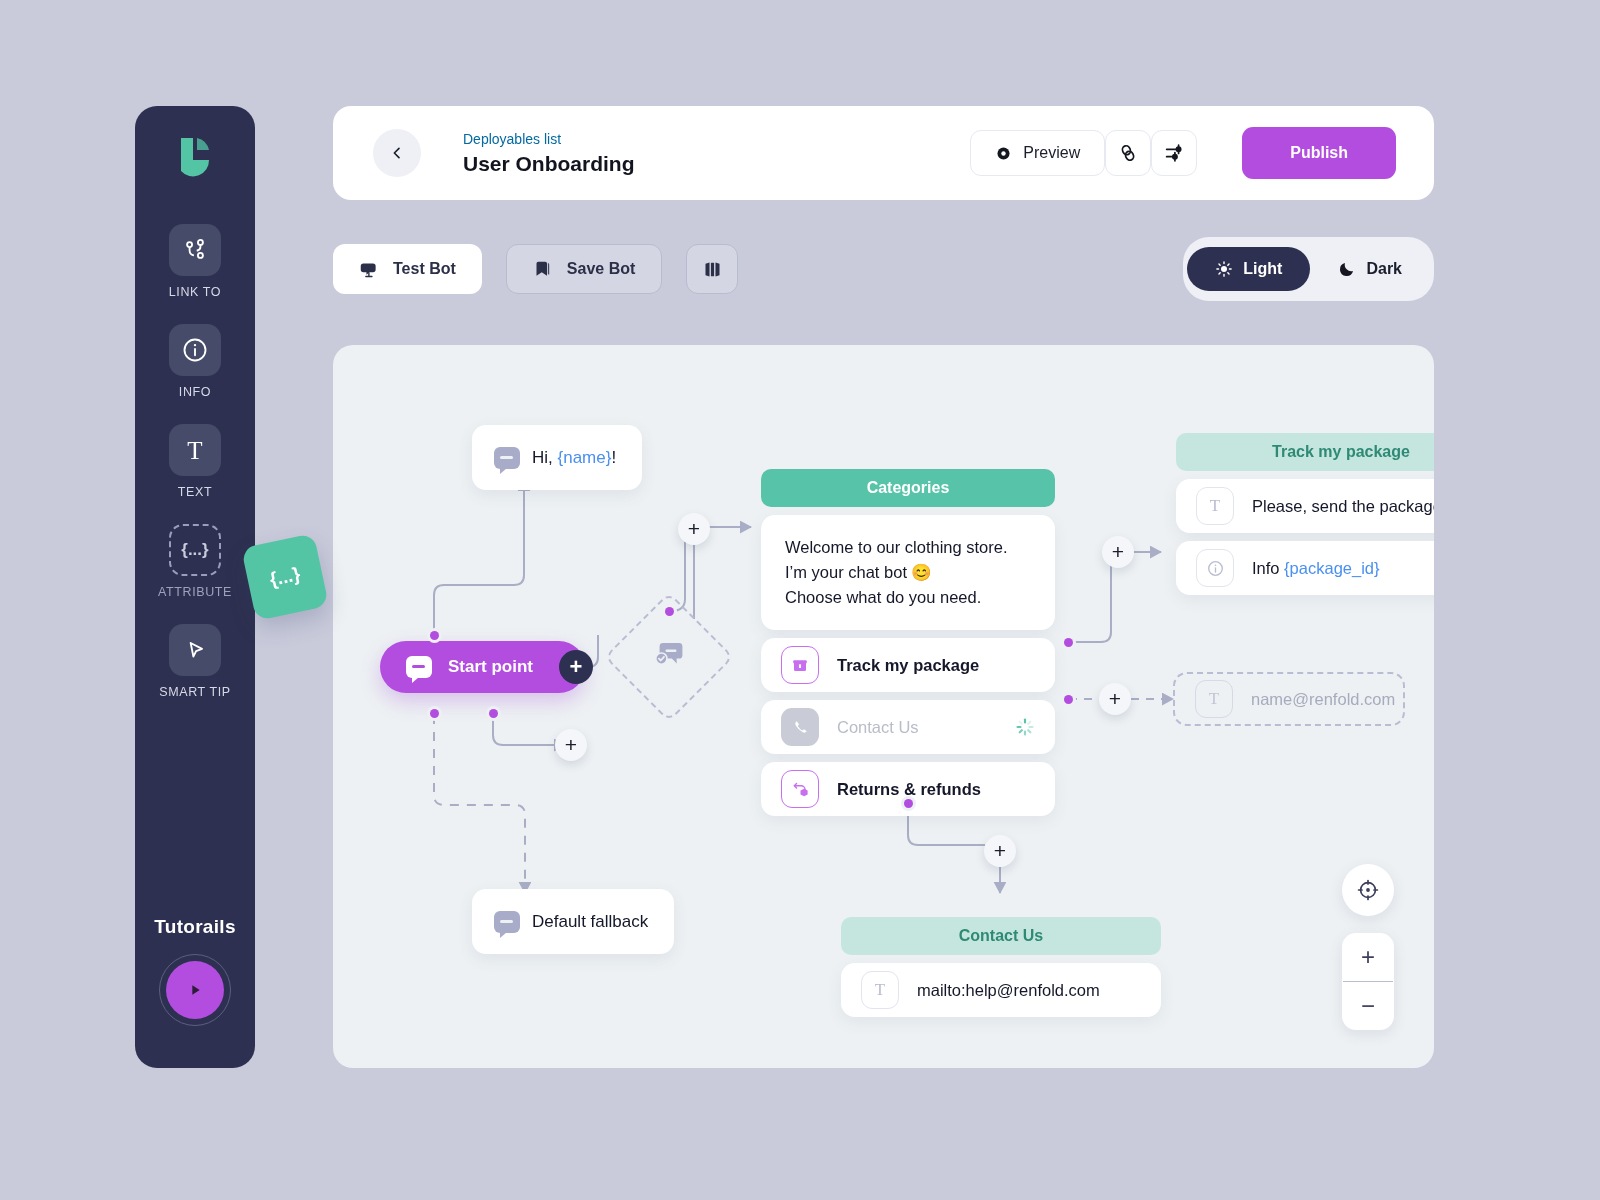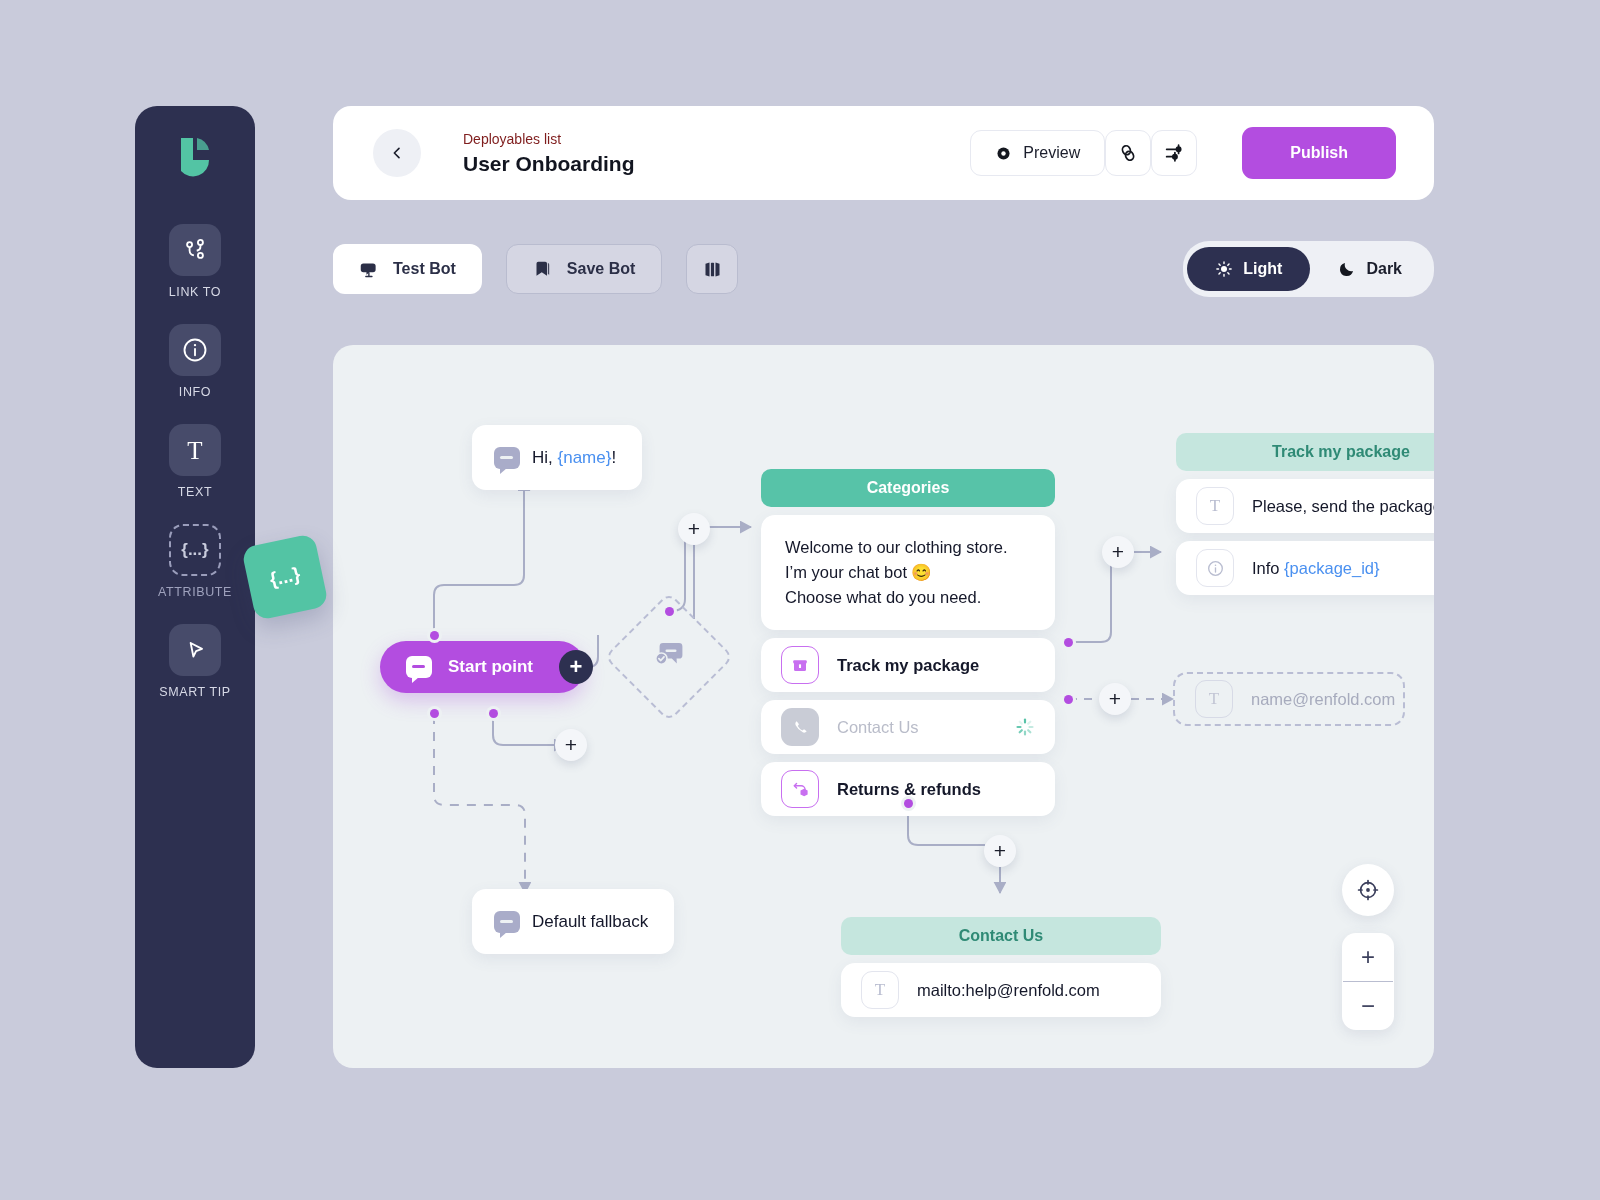--- a/index.html
+++ b/index.html
@@ -74,21 +74,21 @@
     width: 1101px; height: 94px;
     background:#fff; border-radius: 18px;
     display:flex; align-items:center; padding: 0 38px 0 40px;
   }
   .back-btn {
     width: 48px; height:48px; border-radius:50%;
     background:#eef0f5; display:flex;align-items:center;justify-content:center;
     cursor:pointer; flex:0 0 auto;
   }
   .titles { margin-left: 42px; }
-  .crumb { font-size: 14px; color:#7f1d1d; line-height:1.3;}
+  .crumb { font-size: 14px; color:#0369a1; line-height:1.3;}
   .ptitle { font-size: 21px; font-weight: bold; color:#121520; margin-top: 4px;}
   .hdr-right { margin-left:auto; display:flex; align-items:center; }
   .preview-btn {
     height: 46px; padding: 0 24px; border-radius: 11px;
     background:#fff; border:1px solid #e7e9f1;
     display:flex;align-items:center; gap:11px; cursor:pointer;
     font-size:16px; color:#1b1e2c; font-weight:500;
   }
   .icon-btn {
     width:46px;height:46px;border-radius:11px;background:#fff;border:1px solid #e7e9f1;
@@ -107,21 +107,21 @@
   .tb-btn {
     height: 50px; padding: 0 26px; border-radius: 12px;
     display:flex;align-items:center;gap:13px; cursor:pointer;
     font-size:16px; font-weight:600; color:#2b2f47;
   }
   .tb-btn.solid { background:#fff; }
   .tb-btn.ghost { background:rgba(255,255,255,.22); border:1px solid #b9bccf; }
   .tb-btn.sq { padding:0; width:52px; justify-content:center;}
   .tb-gap { width: 24px; }
   .theme-toggle {
-    margin-left:auto; height: 56px; border-radius: 26px;
+    margin-left:auto; height: 64px; border-radius: 26px;
     background:#eef0f5; display:flex;align-items:center; padding:4px;justify-content:space-between;
   }
   .theme-opt {
     height: 44px; padding: 0 28px; border-radius: 22px;
     display:flex;align-items:center;gap:10px;cursor:pointer;
     font-size:16px; font-weight:600;
   }
   .theme-opt.active { background:#2d3050; color:#fff; }
   .theme-opt.idle { color:#1b1e2c; }
 
@@ -295,20 +295,30 @@
         <div class="tool-icon">
           <svg width="26" height="26" viewBox="0 0 24 24" fill="none" stroke="#fff" stroke-width="1.7" stroke-linejoin="round">
             <path d="M8 5.5 L18.5 11 L13 13 L10.5 18 z"></path>
           </svg>
         </div>
         <div class="tool-label">SMART TIP</div>
       </div>
 
     </div>
 
+    <div class="tutorials">
+      <div class="tutorials-title">Tutorails</div>
+      <div class="play-ring">
+        <div class="play-btn">
+          <svg width="16" height="16" viewBox="0 0 24 24">
+              <path d="M8 5 L19 12 L8 19 z" fill="#2d1b3a"></path>
+            </svg>
+        </div>
+      </div>
+    </div>
   </div>
 
   <div class="attr-chip">{...}</div>
 
   <div class="header">
     <div class="back-btn">
       <svg width="16" height="16" viewBox="0 0 24 24" fill="none" stroke="#1b1e2c" stroke-width="2.4" stroke-linecap="round" stroke-linejoin="round">
           <path d="M15 5 L8 12 L15 19"></path>
         </svg>
     </div>

